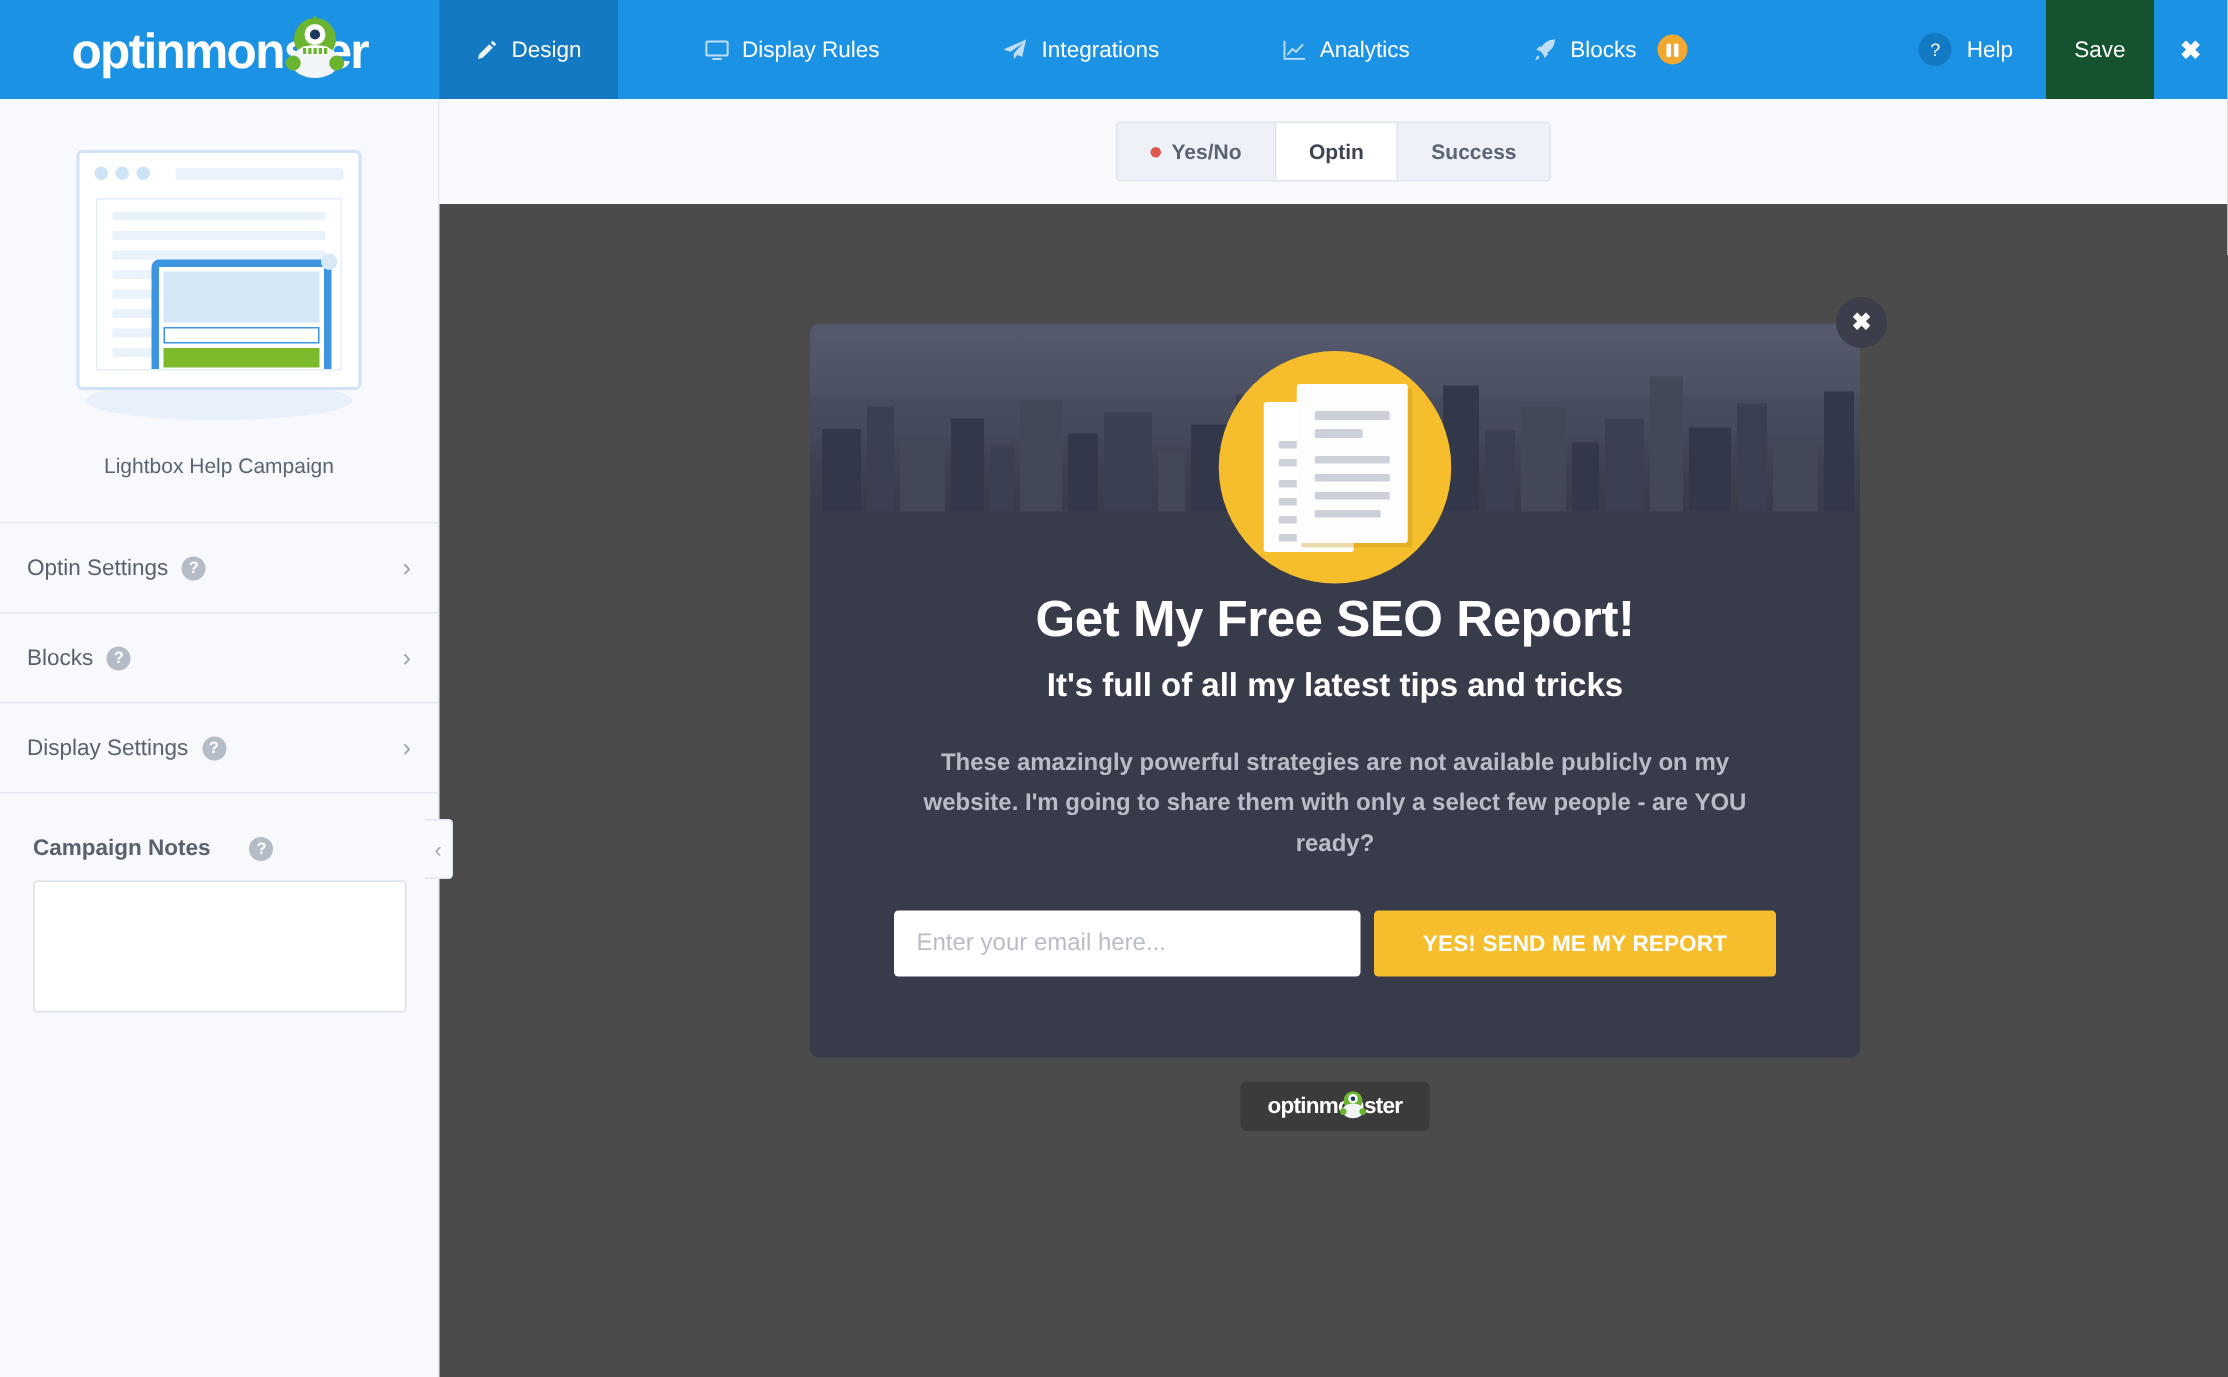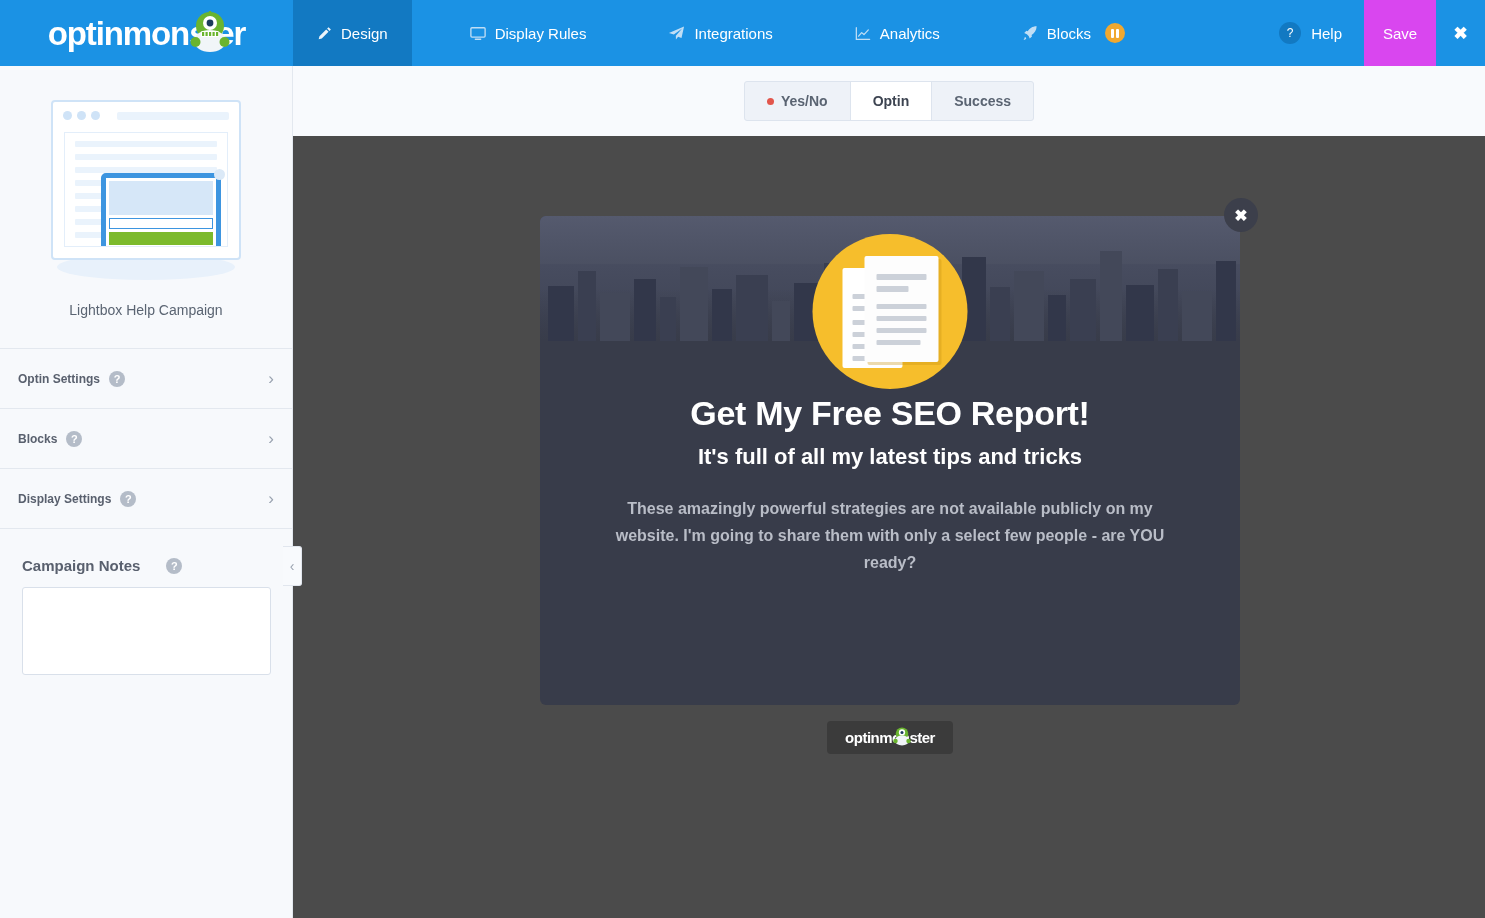--- a/index.html
+++ b/index.html
@@ -51,21 +51,21 @@
   .help-btn {
     display: flex; align-items: center; gap: 10px; padding: 0 22px;
     color: #fff; font-size: 15px; cursor: pointer;
   }
   .help-circle {
     width: 22px; height: 22px; border-radius: 50%; background: #1279c2;
     display: flex; align-items: center; justify-content: center;
     font-size: 12px; color: #fff;
   }
   .save-btn {
-    width: 72px; background: #d946ef; color: #fff; font-size: 15px;
+    width: 72px; background: #14532d; color: #fff; font-size: 15px;
     display: flex; align-items: center; justify-content: center; cursor: pointer;
   }
   .close-top {
     width: 49px; display: flex; align-items: center; justify-content: center;
     color: #fff; font-size: 17px; cursor: pointer; font-weight: bold;
   }
 
   
   .sidebar {
     position: absolute; top: 66px; left: 0; width: 293px; height: 852px;
@@ -105,21 +105,21 @@
   .thumb-title {
     text-align: center; font-size: 14px; color: #5a6472;
     margin-top: 26px; font-weight: 500;
   }
 
   .menu { margin-top: 30px; border-top: 1px solid #e3e8ef; }
   .menu-row {
     height: 60px; border-bottom: 1px solid #e3e8ef;
     display: flex; align-items: center; padding: 0 18px; cursor: pointer;
   }
-  .menu-label { font-size: 12px; color: #59606e; font-weight: bold; }
+  .menu-label { font-size: 15px; color: #59606e; font-weight: normal; }
   .qmark {
     width: 16px; height: 16px; border-radius: 50%; background: #b4bcc8;
     color: #fff; font-size: 11px; font-weight: bold;
     display: inline-flex; align-items: center; justify-content: center;
     margin-left: 9px; flex: 0 0 auto;
   }
   .chev { margin-left: auto; color: #9aa3b0; font-size: 17px; }
 
   .notes-wrap { padding: 28px 22px 0; }
   .notes-head { display: flex; align-items: center; gap: 17px; }
@@ -489,20 +489,24 @@
                 </div>
               </div>
             </div>
           </div>
 
           <div class="popup-body">
             <div class="popup-h1">Get My Free SEO Report!</div>
             <div class="popup-h2">It's full of all my latest tips and tricks</div>
             <div class="popup-p">These amazingly powerful strategies are not available publicly on my website. I'm going to share them with only a select few people - are YOU ready?</div>
 
+            <div class="form-row">
+              <input class="email-input" type="text" placeholder="Enter your email here..." style="">
+              <button class="submit-btn">YES! SEND ME MY REPORT</button>
+            </div>
           </div>
         </div>
 
         <div class="om-badge-wrap">
           <div class="om-badge">
             <span class="om-badge-text">optinmonster</span>
             <span class="om-badge-monster">
               <svg width="18" height="19" viewBox="0 0 40 42">
                 <ellipse cx="20" cy="15" rx="14" ry="14" fill="#6ab42f"></ellipse>
                 <circle cx="20" cy="12" r="7" fill="#ffffff"></circle>

